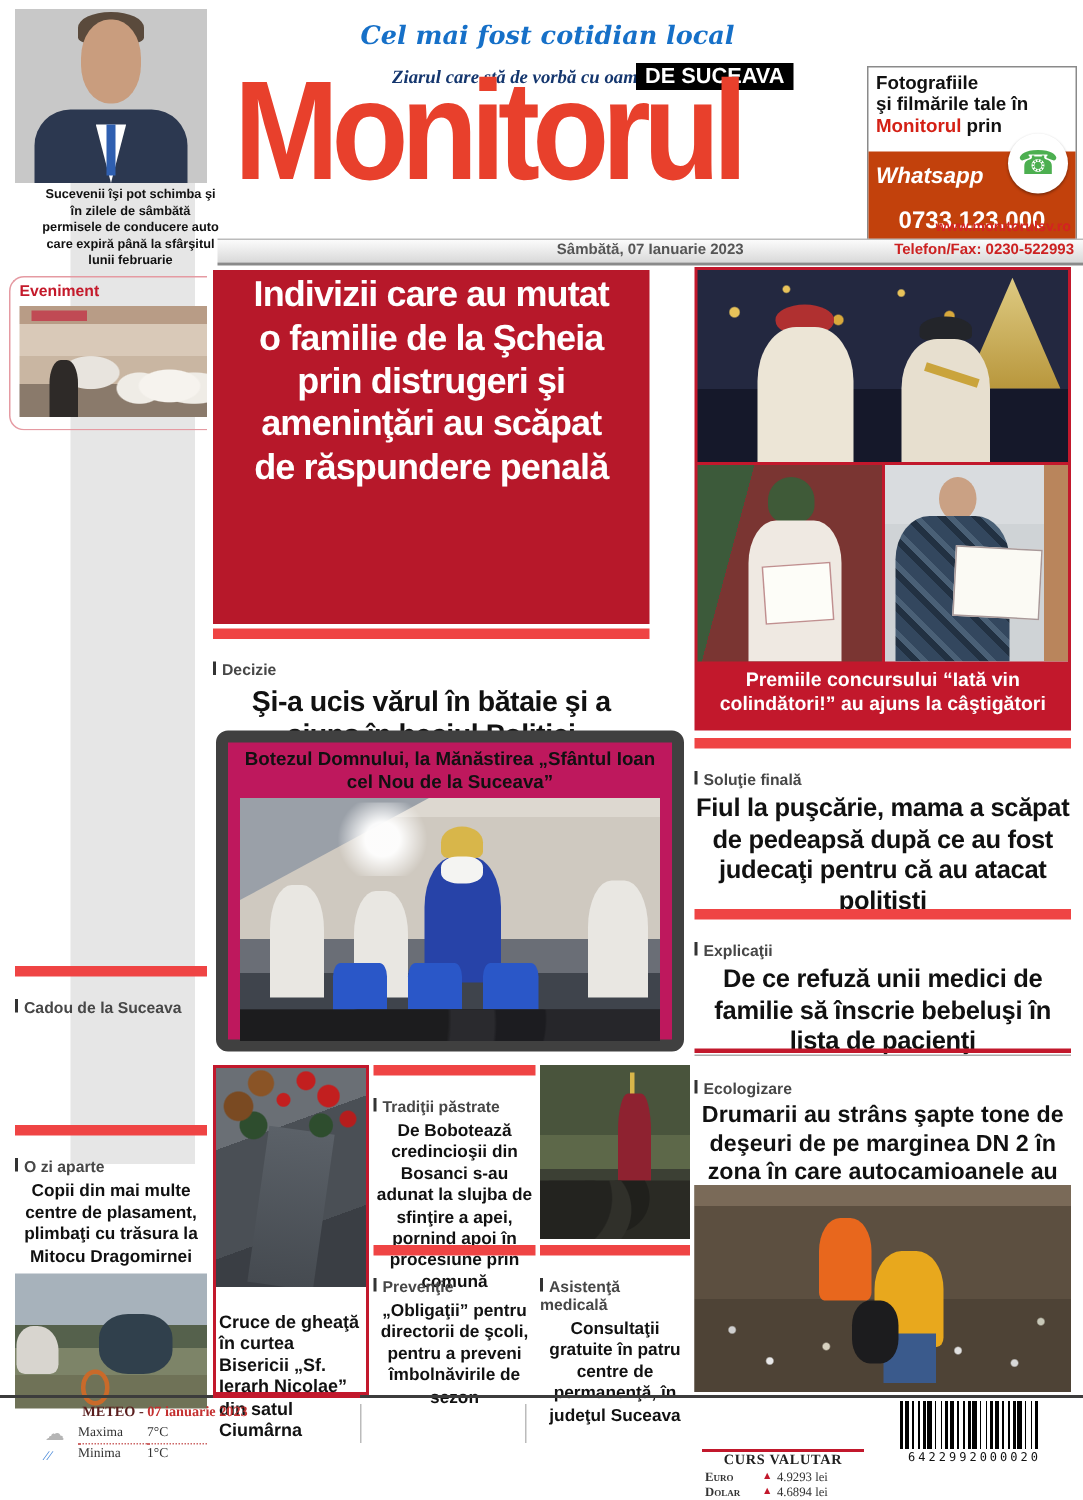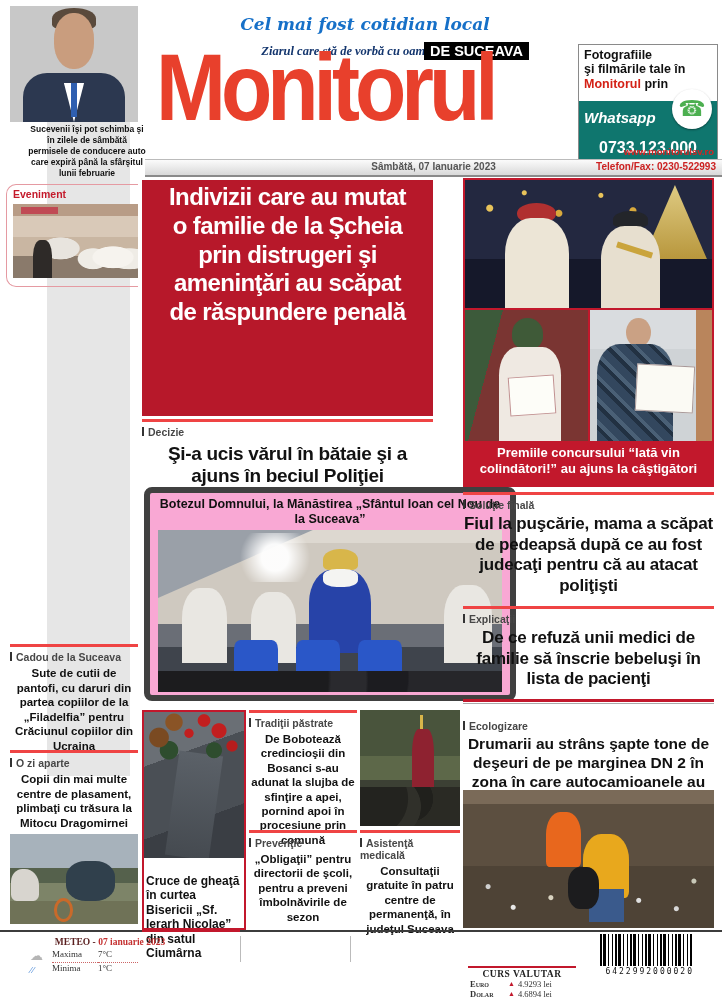--- a/index.html
+++ b/index.html
@@ -21,55 +21,55 @@
       font-family:"DejaVu Serif",serif;font-style:italic;font-weight:bold;font-size:17px;color:#1670c8;}
   .serif-tag{position:absolute;left:244px;top:44px;width:218px;text-align:center;
       font-family:"Liberation Serif",serif;font-style:italic;font-weight:bold;font-size:12.5px;color:#14366e;}
   .badge{position:absolute;left:424px;top:42px;background:#000;color:#fff;font-weight:bold;
       font-size:14.5px;padding:1px 6px;}
   .mast{position:absolute;left:156px;top:40px;width:424px;font-weight:bold;font-size:84px;
       color:#e8402c;letter-spacing:-5px;line-height:1;transform:scaleY(1.12);transform-origin:top left;}
   .promo{position:absolute;left:578px;top:44px;width:138px;height:116px;border:1px solid #8a8a8a;background:#fff;}
   .promo-txt{padding:3px 5px 0;font-size:12.5px;font-weight:bold;line-height:1.15;}
   .promo-brand{color:#d42015;}
-  .promo-green{position:absolute;left:0;bottom:0;width:100%;height:60px;background:#0f766e;color:#fff;}
+  .promo-green{position:absolute;left:0;bottom:0;width:100%;height:60px;background:#c2410c;color:#fff;}
   .wa-label{position:absolute;left:5px;top:8px;font-size:15px;font-weight:bold;font-style:italic;}
   .wa-circle{position:absolute;right:5px;top:-12px;width:40px;height:40px;background:#fff;border-radius:50%;
       box-shadow:0 1px 2px rgba(0,0,0,.4);text-align:center;line-height:40px;font-size:22px;color:#4caf50;}
   .promo-phone{position:absolute;left:0;bottom:4px;width:100%;text-align:center;font-size:16px;font-weight:bold;}
   .site{position:absolute;right:8px;top:146px;font-size:9.5px;font-weight:bold;color:#d42222;}
   .datebar{position:absolute;left:145px;top:159px;width:577px;height:15px;
       background:linear-gradient(#fbfbfb,#d9d9d9);border-top:1px solid #bbb;border-bottom:2px solid #8a8a8a;}
   .date-center{position:absolute;left:0;width:100%;text-align:center;font-size:10px;font-weight:bold;color:#555;top:1px;}
   .tel{position:absolute;right:6px;top:1px;font-size:10px;font-weight:bold;color:#c22;}
 
   
   .kick{font-size:10.5px;font-weight:bold;margin-bottom:3px;}
   .kick .bar{display:inline-block;width:2px;height:9px;background:#333;margin-right:4px;}
   .kick.red{color:#c41a2b;}
   .kick.dark{color:#474747;}
-  .toprule{border-top:3px solid #ef4444;padding-top:4px;}
+  .toprule{border-top:7px solid #ef4444;padding-top:15px;}
   .ph{position:relative;overflow:hidden;background:#c8c8c8;}
 
   
   .s-sec{position:absolute;left:10px;width:128px;}
   .rbox{border:1px solid #e59aa2;border-right:none;border-radius:10px 0 0 10px;
         padding:3px 0 8px 6px;margin-left:-4px;}
   .s-txt{font-weight:bold;font-size:11.5px;line-height:1.27;color:#101010;}
   .ctr{text-align:center;}
   .s-photo{margin-top:4px;}
 
   
   .lead{position:absolute;left:142px;top:180px;width:291px;height:236px;background:#b7182a;color:#fff;text-align:center;}
   .lead-kicker{font-size:13px;font-weight:bold;font-style:italic;margin-top:5px;}
   .lead-h{font-size:24px;font-weight:bold;line-height:1.2;letter-spacing:-0.6px;padding:3px 18px 0;}
   .decizie{position:absolute;left:142px;top:419px;width:291px;}
   .dec-h{font-size:19px;font-weight:bold;text-align:center;line-height:1.18;margin-top:5px;letter-spacing:-0.3px;}
-  .photo-box{position:absolute;left:144px;top:487px;width:372px;height:214px;border:6px solid #404040;
-      border-radius:8px;background:#f9a8d4;padding:4px 8px;box-sizing:border-box;}
+  .photo-box{position:absolute;left:144px;top:487px;width:312px;height:214px;border:8px solid #404040;
+      border-radius:8px;background:#be185d;padding:4px 8px;box-sizing:border-box;}
   .pb-cap{font-size:12.5px;font-weight:bold;text-align:center;line-height:1.2;}
   .pb-photo{margin-top:3px;height:162px;}
   .center-bottom{position:absolute;left:142px;top:710px;width:322px;height:222px;display:grid;
       grid-template-columns:104px 108px 100px;grid-template-rows:118px 100px;column-gap:3px;row-gap:2px;}
   .cb-txt{font-weight:bold;font-size:11.5px;line-height:1.25;text-align:center;}
   .icebox{grid-row:1/3;border:2px solid #c2182c;background:#fff;box-sizing:border-box;}
   .ice-cap{font-size:12px;font-weight:bold;text-align:left;line-height:1.2;padding:16px 2px;}
 
   
   .collage{position:absolute;left:463px;top:178px;width:251px;height:309px;background:#c2182c;
@@ -247,21 +247,20 @@
         <i class="wban"></i>
         <i class="wfig"></i>
       </div>
     </div>
   </div>
 
 
 
   <div class="s-sec toprule" style="top:644px;">
     <div class="kick dark"><span class="bar"></span><span>Cadou de la Suceava</span></div>
-    <div class="s-txt ctr">Sute de cutii de pantofi, cu daruri din partea copiilor de la „Filadelfia” pentru Crăciunul copiilor din Ucraina</div>
   </div>
 
   <div class="s-sec toprule" style="top:750px;">
     <div class="kick dark"><span class="bar"></span><span>O zi aparte</span></div>
     <div class="s-txt ctr">Copii din mai multe centre de plasament, plimbaţi cu trăsura la Mitocu Dragomirnei</div>
     <div class="ph s-photo ph-carriage" style="height:90px;">
       <i class="chorse"></i>
       <i class="cblob"></i>
       <i class="cwheel"></i>
     </div>

